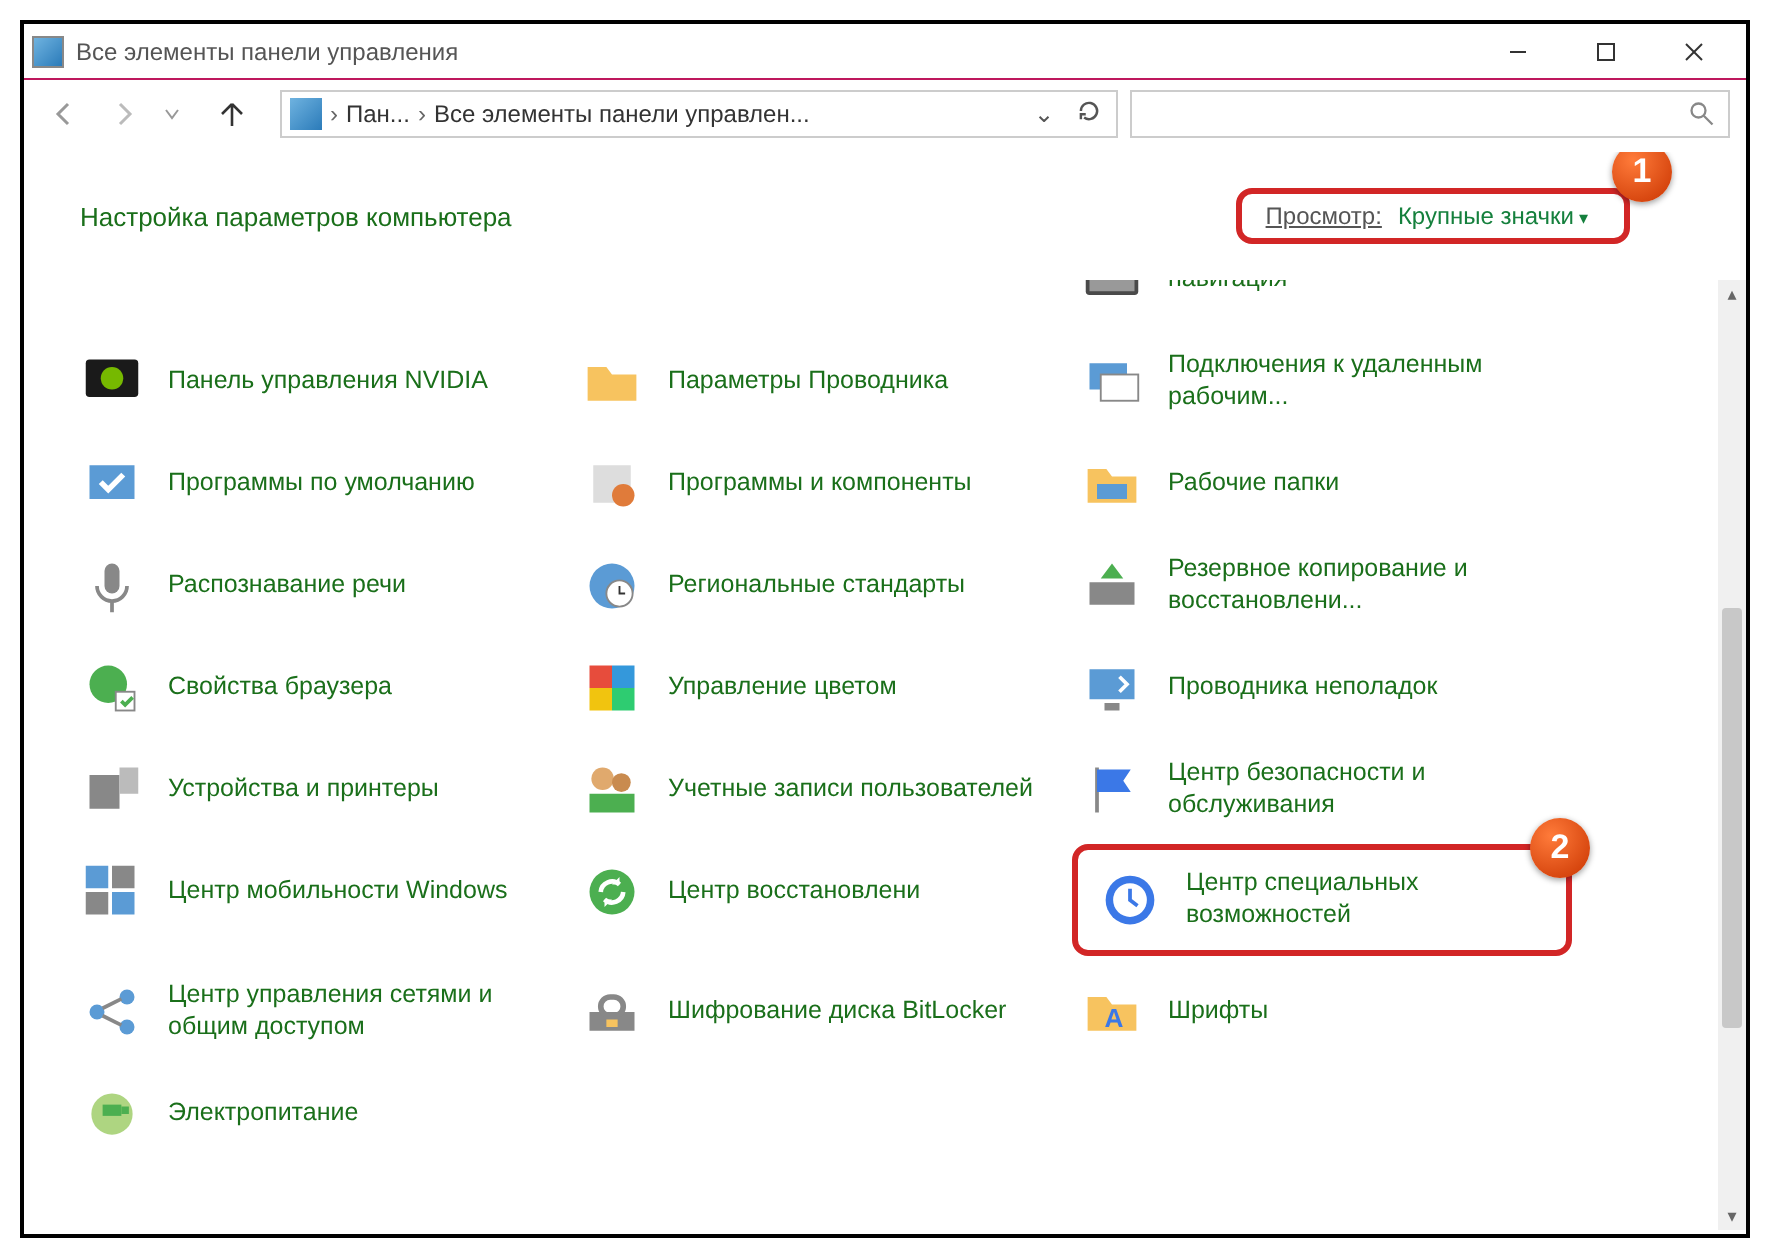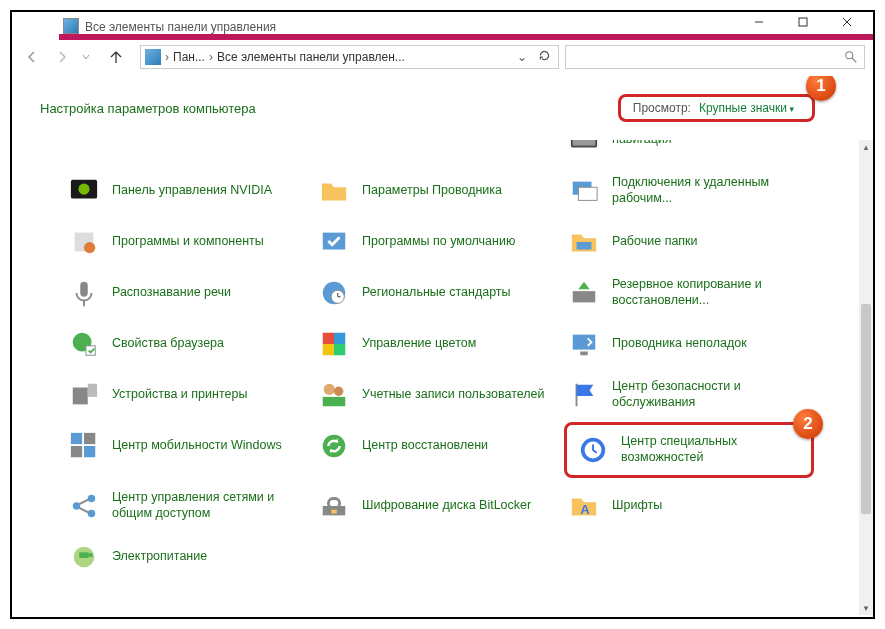--- a/index.html
+++ b/index.html
@@ -1,43 +1,43 @@
 <!DOCTYPE html>
 <html><head>
 <meta charset="utf-8">
 <style>
   * { box-sizing: border-box; }
   body { margin: 0; padding: 10px; background: #fff; font-family: "Segoe UI", Tahoma, sans-serif; font-size: 12px; }
   .window { width: 865px; height: 609px; border: 2px solid #000; background: #fff; position: relative; overflow: hidden; }
-  .titlebar { height: 28px; display: flex; align-items: flex-end; padding: 0 4px; border-bottom: 6px solid #be185d; margin-left: 47px; }
+  .titlebar { height: 28px; display: flex; align-items: center; padding: 0 4px; border-bottom: 1px solid #be185d; }
   .titlebar .icon { width: 16px; height: 16px; background: linear-gradient(135deg,#6fb3e0,#2b7bb9); border: 1px solid #888; margin-right: 6px; }
   .titlebar .title { flex: 1; color: #555; font-size: 12px; }
   .win-btn { width: 44px; height: 24px; display: flex; align-items: center; justify-content: center; color: #555; }
   .win-btn svg { width: 10px; height: 10px; }
   .addressbar { height: 34px; display: flex; align-items: center; padding: 0 8px; gap: 6px; }
   .nav-arrow { width: 24px; height: 24px; color: #888; display: flex; align-items: center; justify-content: center; }
   .nav-arrow.enabled { color: #333; }
   .up-arrow { margin: 0 6px; }
   .crumb-area { flex: 1; height: 24px; border: 1px solid #ccc; display: flex; align-items: center; padding: 0 4px; gap: 2px; background: #fff; }
   .crumb-icon { width: 16px; height: 16px; background: linear-gradient(135deg,#6fb3e0,#2b7bb9); }
   .crumb-sep { color: #666; padding: 0 2px; }
   .crumb-txt { color: #333; white-space: nowrap; }
   .crumb-txt.ellipsis { max-width: 220px; overflow: hidden; text-overflow: ellipsis; }
   .addr-drop, .addr-refresh { width: 20px; text-align: center; color: #555; }
   .searchbox { width: 300px; height: 24px; border: 1px solid #ccc; display: flex; align-items: center; padding: 0 6px; justify-content: flex-end; color: #888; }
   .content { position: absolute; top: 64px; left: 0; right: 0; bottom: 0; overflow: hidden; }
   .settings-header { display: flex; justify-content: space-between; align-items: center; padding: 18px 28px 8px 28px; }
   .settings-title { color: #1a6f1a; font-size: 13px; }
   .view-box { border: 3px solid #d22626; border-radius: 8px; padding: 4px 18px 4px 12px; display: flex; align-items: center; gap: 8px; position: relative; margin-right: 30px; }
-  .view-lbl { color: #555; }
+  .view-lbl { color: #555; text-decoration: underline; }
   .view-val { color: #15803d; }
   .view-val::after { content: " ▾"; font-size: 9px; }
   .badge { position: absolute; width: 30px; height: 30px; border-radius: 50%; background: radial-gradient(circle at 35% 30%, #ff7b3a, #c93400); color: #fff; font-weight: bold; font-size: 17px; display: flex; align-items: center; justify-content: center; box-shadow: 0 1px 3px rgba(0,0,0,.4); }
   .badge.b1 { top: -26px; right: -24px; }
-  .grid-wrap { position: absolute; top: 64px; left: 0; right: 14px; bottom: 0; overflow: hidden; padding: 0 0 0 24px; margin-left: 28px; }
+  .grid-wrap { position: absolute; top: 64px; left: 0; right: 14px; bottom: 0; overflow: hidden; padding: 0 0 0 24px; }
   .grid { display: grid; grid-template-columns: repeat(3, 250px); column-gap: 0; row-gap: 4px; }
   .item { display: flex; align-items: center; gap: 10px; height: 47px; padding: 2px 10px 2px 2px; }
   .item.partial { margin-top:-24px; }
   .ic { width: 36px; height: 36px; flex-shrink: 0; border-radius: 4px; display: flex; align-items: center; justify-content: center; }
   .lbl { color: #1a6f1a; font-size: 12.5px; line-height: 1.25; }
   .highlight { border: 3px solid #d22626; border-radius: 8px; padding: 2px 8px; height: 56px; position: relative; }
   .highlight .badge { top: -16px; right: -12px; }
   .scrollbar { position:absolute; right:0; top:64px; bottom:2px; width:14px; background:#f0f0f0; display:flex; flex-direction:column; align-items:center; }
   .sb-btn { width:14px; height:14px; color:#666; font-size:9px; text-align:center; line-height:14px; }
   .sb-track { flex:1; width:14px; position:relative; }
@@ -163,34 +163,34 @@
               <svg viewBox="0 0 32 32">
                 <rect x="4" y="6" width="20" height="14" fill="#5b9bd5"></rect>
                 <rect x="10" y="12" width="20" height="14" fill="#fff" stroke="#888"></rect>
               </svg>
             </div>
           <div class="lbl">Подключения к удаленным рабочим...</div>
         </div>
         <div class="item">
           <div class="ic">
               <svg viewBox="0 0 32 32">
+                <rect x="4" y="6" width="24" height="18" fill="#5b9bd5"></rect>
+                <path d="M10 15l4 4 8-8" stroke="#fff" stroke-width="3" fill="none"></path>
+              </svg>
+            </div>
+          <div class="lbl">Программы по умолчанию</div>
+        </div>
+        <div class="item">
+          <div class="ic">
+              <svg viewBox="0 0 32 32">
                 <rect x="6" y="6" width="20" height="20" fill="#ddd"></rect>
                 <circle cx="22" cy="22" r="6" fill="#e07b3a"></circle>
               </svg>
             </div>
           <div class="lbl">Программы и компоненты</div>
-        </div>
-        <div class="item">
-          <div class="ic">
-              <svg viewBox="0 0 32 32">
-                <rect x="4" y="6" width="24" height="18" fill="#5b9bd5"></rect>
-                <path d="M10 15l4 4 8-8" stroke="#fff" stroke-width="3" fill="none"></path>
-              </svg>
-            </div>
-          <div class="lbl">Программы по умолчанию</div>
         </div>
 
         <div class="item">
           <div class="ic">
               <svg viewBox="0 0 32 32">
                 <path d="M3 8h10l3 4h13v14H3z" fill="#f7c35f"></path>
                 <rect x="8" y="16" width="16" height="8" fill="#5b9bd5"></rect>
               </svg>
             </div>
           <div class="lbl">Рабочие папки</div>

